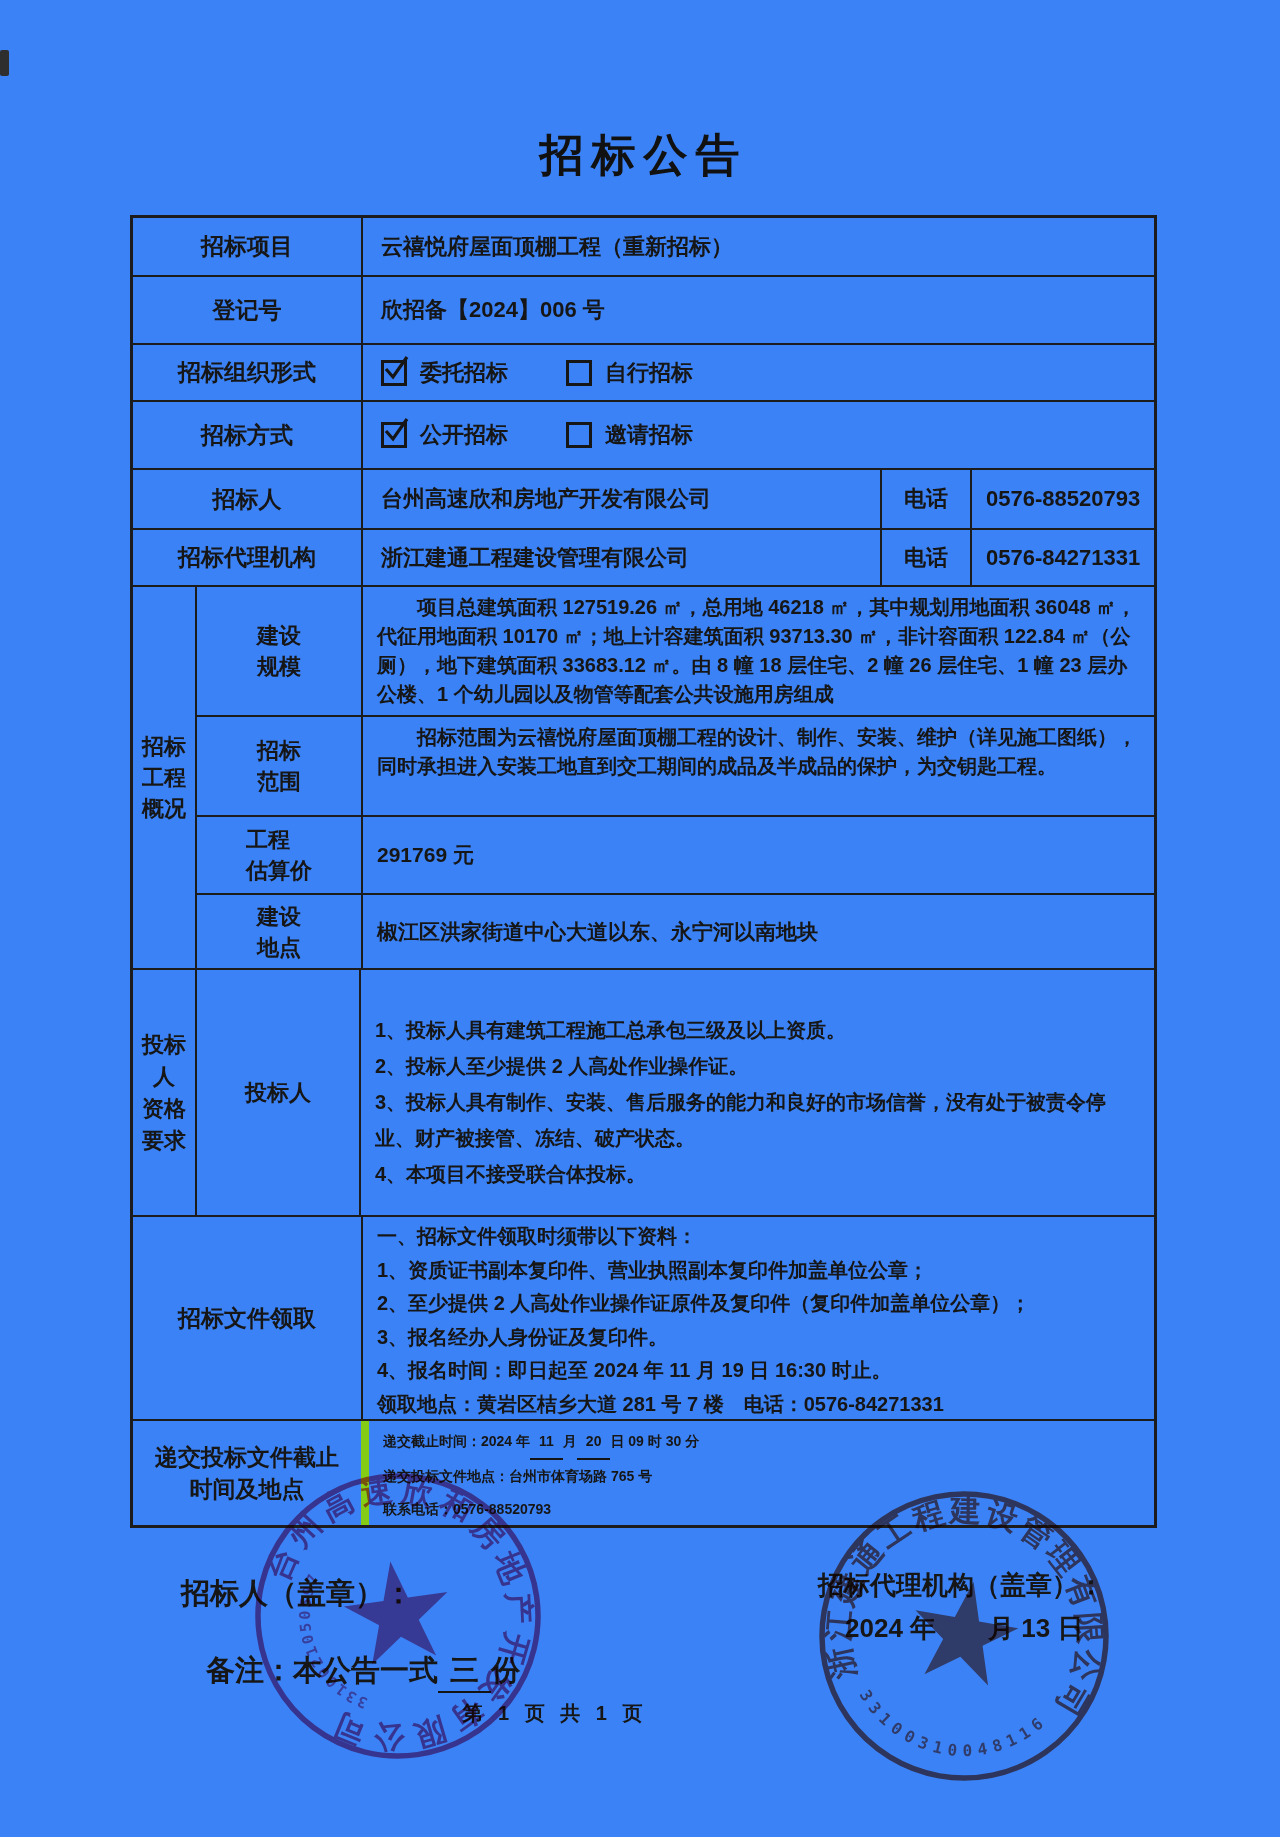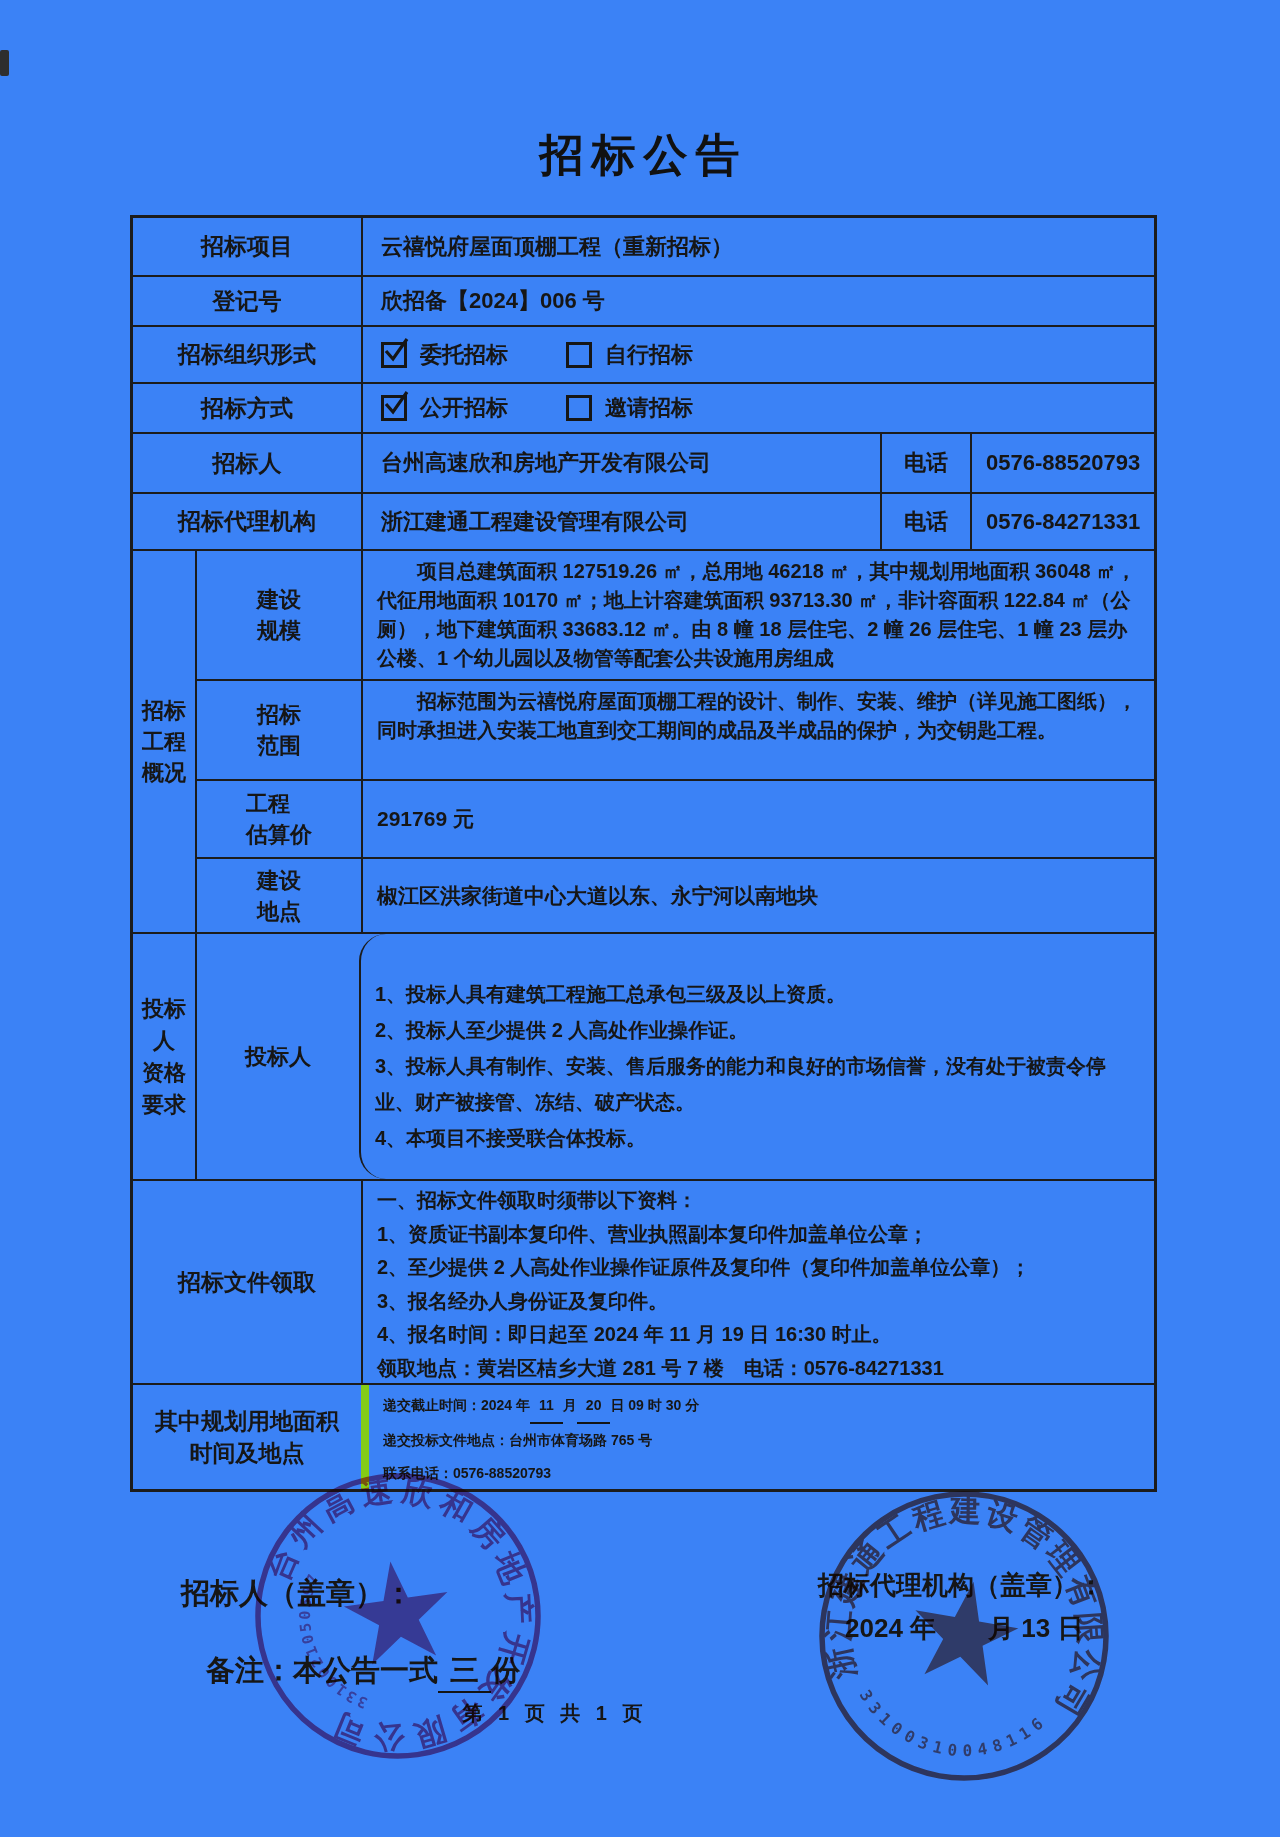--- a/index.html
+++ b/index.html
@@ -22,21 +22,21 @@
   .row{display:flex;box-sizing:border-box;}
   .row + .row{border-top:2px solid #1c1c1c;}
   .lbl{
     width:228px;flex:0 0 228px;display:flex;align-items:center;justify-content:center;
     text-align:center;font-size:23px;box-sizing:border-box;
   }
   .cnt{flex:1;border-left:2px solid #1c1c1c;display:flex;align-items:center;
     padding-left:18px;font-size:22px;box-sizing:border-box;}
   .ph-l{flex:0 0 90px;border-left:2px solid #1c1c1c;display:flex;align-items:center;justify-content:center;font-size:22px;box-sizing:border-box;}
   .ph-v{flex:0 0 184px;border-left:2px solid #1c1c1c;display:flex;align-items:center;padding-left:14px;font-size:22px;box-sizing:border-box;}
-  .h57{height:57px}.h58{height:50px}.h60{height:60px}
+  .h57{height:57px}.h58{height:68px}.h60{height:60px}
   
   .cbgroup{display:flex;align-items:center;}
   .cb{position:relative;width:20px;height:20px;border:3px solid #161616;margin-right:13px;flex:0 0 20px;}
   .cb svg{position:absolute;left:-2px;top:-9px;width:28px;height:28px;}
   .cb-label{font-size:22px;margin-right:58px;}
   
   .ov-outer{width:62px;flex:0 0 62px;display:flex;align-items:center;justify-content:center;
     text-align:center;font-size:22px;line-height:31px;box-sizing:border-box;}
   .ov-rows{flex:1;border-left:2px solid #1c1c1c;display:flex;flex-direction:column;box-sizing:border-box;}
   .ov-row{display:flex;box-sizing:border-box;}
@@ -47,21 +47,21 @@
     font-size:20px;line-height:29px;padding:6px 14px;}
   .indent{text-indent:2em;}
   .ov-cnt.center{display:flex;align-items:center;padding:0 0 0 14px;line-height:26px;font-size:21px;}
   .h128{height:128px}.h100{height:100px}.h78{height:78px}.h75{height:75px}
   
   .q-outer{width:62px;flex:0 0 62px;display:flex;align-items:center;justify-content:center;
     text-align:center;font-size:22px;line-height:32px;box-sizing:border-box;}
   .q-mid{width:164px;flex:0 0 164px;border-left:2px solid #1c1c1c;display:flex;align-items:center;
     justify-content:center;font-size:22px;box-sizing:border-box;}
   .q-cnt{flex:1;border-left:2px solid #1c1c1c;box-sizing:border-box;
-    font-size:20px;line-height:36px;padding:42px 16px 0 14px;border-radius:27px;}
+    font-size:20px;line-height:36px;padding:42px 16px 0 14px;}
   .h247{height:247px}
   
   .p-cnt{flex:1;border-left:2px solid #1c1c1c;box-sizing:border-box;
     font-size:20px;line-height:33.5px;padding:3px 16px 0 14px;}
   .h204{height:204px}
   .s-cnt{flex:1;border-left:8px solid #84cc16;box-sizing:border-box;
     font-size:14px;line-height:33px;padding:4px 16px 0 14px;}
   .h106{height:106px}
   .lbl2{line-height:32px;}
   .u{display:inline-block;text-align:center;border-bottom:2px solid #141414;padding:0 9px;}
@@ -224,21 +224,21 @@
         <div>2、至少提供 2 人高处作业操作证原件及复印件（复印件加盖单位公章）；</div>
         <div>3、报名经办人身份证及复印件。</div>
         <div>4、报名时间：即日起至 2024 年 11 月 19 日 16:30 时止。</div>
         <div>领取地点：黄岩区桔乡大道 281 号 7 楼　电话：0576-84271331</div>
       </div>
     </div>
 
     <div class="row h106">
       <div class="lbl lbl2">
         <div>
-          <div>其中规划用地面积</div>
+          <div>递交投标文件截止</div>
           <div>时间及地点</div>
         </div>
       </div>
       <div class="s-cnt">
         <div><span>递交截止时间：2024 年</span><span class="u">11</span><span>月</span><span class="u">20</span><span>日 09 时 30 分</span></div>
         <div>递交投标文件地点：台州市体育场路 765 号</div>
         <div>联系电话：0576-88520793</div>
       </div>
     </div>
 

